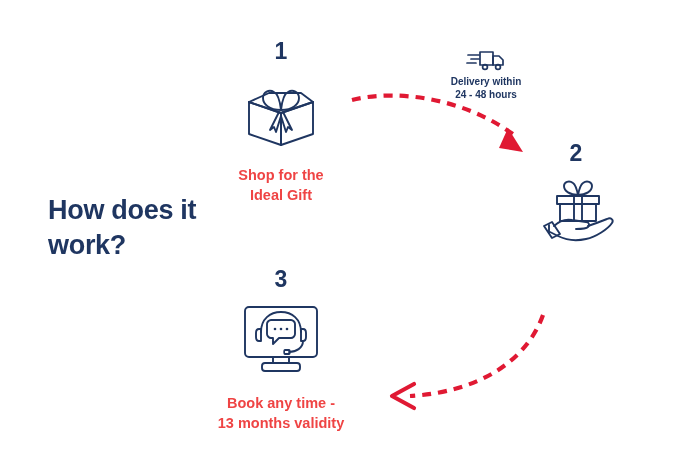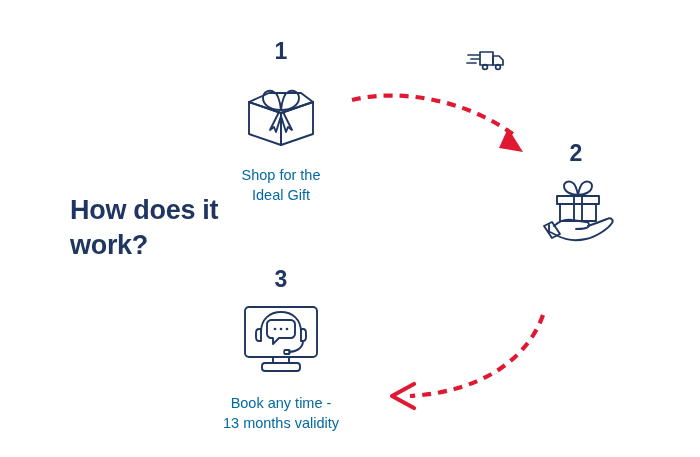--- a/index.html
+++ b/index.html
@@ -22,21 +22,20 @@
   .headline {
     position: absolute;
     left: 48px;
     top: 193px;
     width: 210px;
     font-size: 27px;
     font-weight: bold;
     line-height: 1.28;
     letter-spacing: -0.3px;
     color: #1f3661;
-    margin-left: 22px;
   }
 
   
   .step {
     position: absolute;
     text-align: center;
     color: #1f3661;
   }
   .step-number {
     font-size: 23px;
@@ -47,23 +46,23 @@
   }
   .step-icon {
     display: flex;
     align-items: center;
     justify-content: center;
     height: 84px;
   }
   .step-label {
     margin-top: 12px;
     font-size: 14.5px;
-    font-weight: 400;
+    font-weight: 700;
     line-height: 1.38;
-    color: #0369a1;
+    color: #ef4444;
     white-space: pre-line;
   }
 
   #step-1 { left: 205px; top: 40px;  width: 152px; }
   #step-2 { left: 500px; top: 142px; width: 152px; }
   #step-3 { left: 205px; top: 268px; width: 152px; }
 
   
   .delivery-note {
     position: absolute;
@@ -138,20 +137,22 @@
         <path d="M1 15 L10 15"></path>
 
         <path d="M14 4 L27 4 L27 17 L14 17 Z"></path>
 
         <path d="M27 8 L33 8 L37 12 L37 17 L27 17 Z"></path>
 
         <circle cx="19" cy="19" r="2.4"></circle>
         <circle cx="32" cy="19" r="2.4"></circle>
       </svg>
     </div>
+    <div class="delivery-text">Delivery within
+24 - 48 hours</div>
   </div>
 
   <div class="step" id="step-2">
     <div class="step-number">2</div>
     <div class="step-icon">
       <svg width="92" height="78" viewBox="0 0 92 78" fill="none" stroke="#1f3661" stroke-width="1.9" stroke-linecap="round" stroke-linejoin="round">
 
         <path d="M27 22 L69 22 L69 30 L27 30 Z"></path>
 
         <path d="M30 30 L66 30 L66 47 L30 47 Z"></path>

